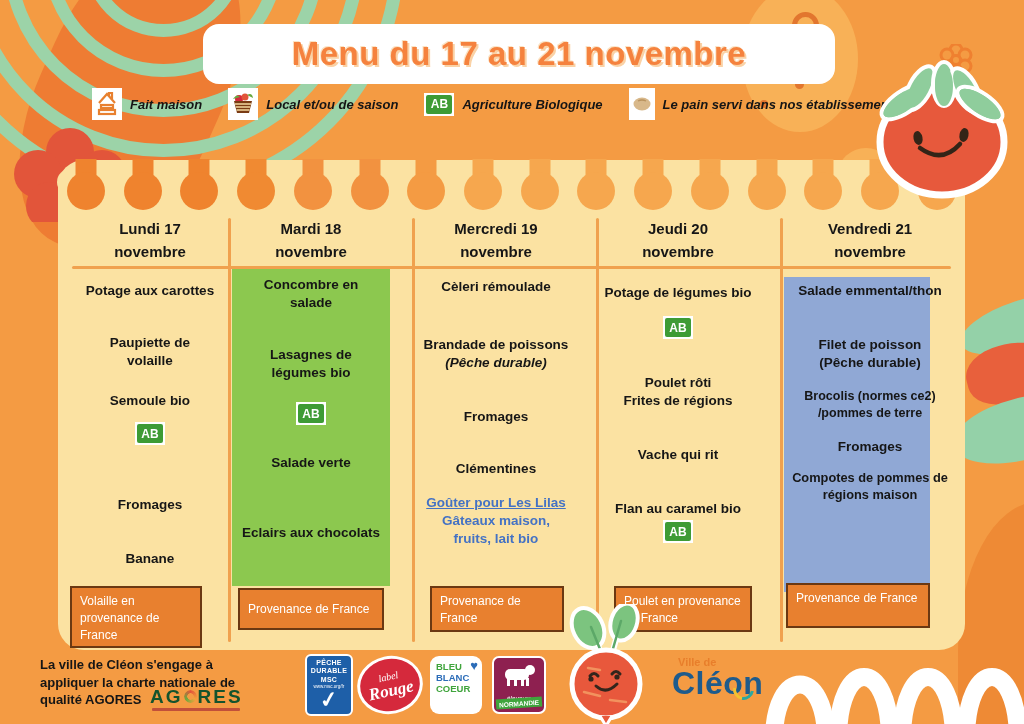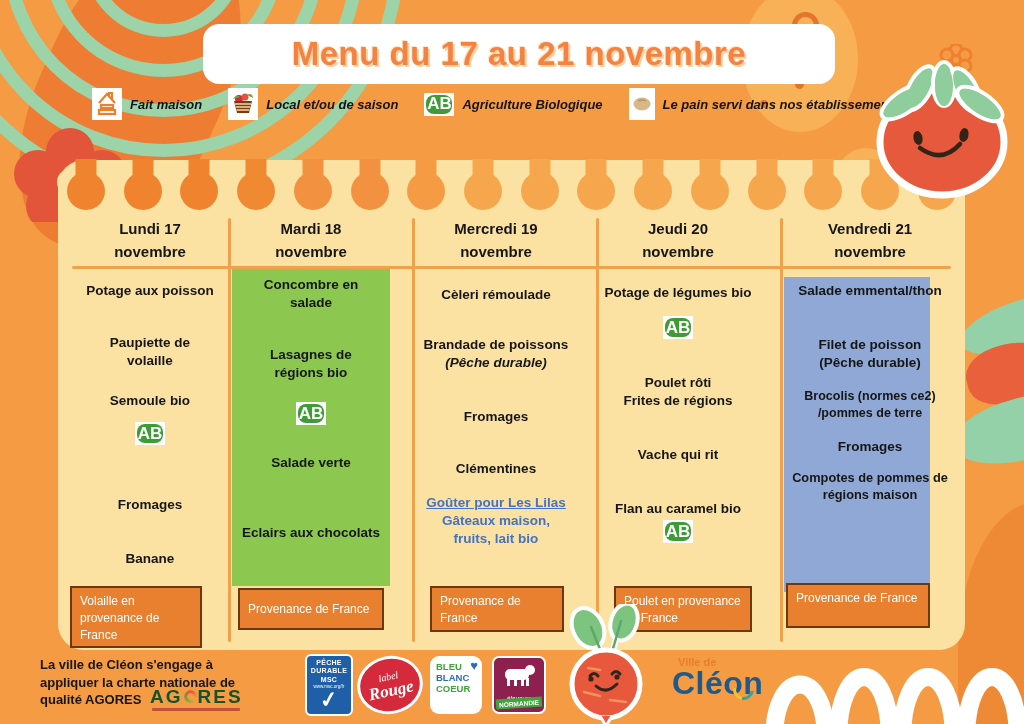--- a/index.html
+++ b/index.html
@@ -25,22 +25,22 @@
   .banner span{font-size:33px;font-weight:800;color:#F5823E;letter-spacing:.5px;
           text-shadow:2px 2px 0 #FAD2A6,-1px -1px 0 #FBE3C4;}
 
   
   .legend{left:92px;top:86px;height:36px;display:flex;align-items:center;}
   .leg-item{display:flex;align-items:center;margin-right:26px;}
   .leg-label{font-size:13px;font-weight:700;font-style:italic;color:#151515;margin-left:8px;white-space:nowrap;}
   .icon-box{width:30px;height:32px;background:#fff;display:flex;align-items:center;justify-content:center;}
 
   .ab-badge{background:#fff;padding:2px 2px 2px 2px;display:inline-block;}
-  .ab-inner{width:26px;height:19px;background:#3E9B35;color:#fff;font-weight:700;font-size:17px;
-            display:flex;align-items:center;justify-content:center;border-radius:8px;}
+  .ab-inner{width:26px;height:19px;background:#3E9B35;color:#fff;font-weight:700;font-size:12px;
+            display:flex;align-items:center;justify-content:center;border-radius:2px;}
   .ab-strip{margin-top:1px;height:4px;background:#3E9B35;border-radius:1px;}
 
   
   .panel{left:58px;top:160px;width:907px;height:490px;background:#FBE2A2;border-radius:26px;}
   .scallops{position:absolute;top:-1px;left:8px;right:8px;height:52px;display:flex;justify-content:space-between;}
   .drop{position:relative;width:40px;height:52px;}
   .drop::before{content:"";position:absolute;top:0;left:50%;transform:translateX(-50%);
                 width:21px;height:22px;background:var(--c);}
   .drop::after{content:"";position:absolute;top:13px;left:50%;transform:translateX(-50%);
                width:38px;height:38px;border-radius:50%;background:var(--c);}
@@ -222,50 +222,50 @@
     <div class="vline" style="left:354px;"></div>
     <div class="vline" style="left:538px;"></div>
     <div class="vline" style="left:722px;"></div>
     <div class="hline"></div>
 
     <div class="col" style="left:12px;width:160px;">
       <div class="day-head">
         <div>Lundi 17</div>
           <div>novembre</div>
       </div>
-      <div class="mi" style="top:122px;">Potage aux poisson</div>
+      <div class="mi" style="top:122px;">Potage aux carottes</div>
       <div class="mi" style="top:174px;padding:0 22px;box-sizing:border-box;">Paupiette de volaille</div>
       <div class="mi" style="top:232px;">Semoule bio</div>
       <div class="ab-on-menu" style="top:262px;">
         <span class="ab-badge"><span class="ab-inner">AB</span><span class="ab-strip"></span></span>
       </div>
       <div class="mi" style="top:336px;">Fromages</div>
       <div class="mi" style="top:390px;">Banane</div>
     </div>
 
     <div class="col" style="left:174px;width:158px;">
       <div class="day-head">
         <div>Mardi 18</div>
           <div>novembre</div>
       </div>
       <div class="mi" style="top:116px;padding:0 18px;box-sizing:border-box;">Concombre en salade</div>
-      <div class="mi" style="top:186px;padding:0 16px;box-sizing:border-box;">Lasagnes de régions bio</div>
+      <div class="mi" style="top:186px;padding:0 16px;box-sizing:border-box;">Lasagnes de légumes bio</div>
       <div class="ab-on-menu" style="top:242px;">
         <span class="ab-badge"><span class="ab-inner">AB</span><span class="ab-strip"></span></span>
       </div>
       <div class="mi" style="top:294px;">Salade verte</div>
       <div class="mi" style="top:364px;">Eclairs aux chocolats</div>
     </div>
 
     <div class="col" style="left:350px;width:176px;">
       <div class="day-head">
         <div>Mercredi 19</div>
           <div>novembre</div>
       </div>
-      <div class="mi" style="top:126px;">Cèleri rémoulade</div>
+      <div class="mi" style="top:118px;">Cèleri rémoulade</div>
       <div class="mi" style="top:176px;">Brandade de poissons</div>
       <div class="mi it" style="top:194px;">(Pêche durable)</div>
       <div class="mi" style="top:248px;">Fromages</div>
       <div class="mi" style="top:300px;">Clémentines</div>
       <div class="mi gouter" style="top:334px;">
         <div class="u">Goûter pour Les Lilas</div>
         <div>Gâteaux maison,</div>
         <div>fruits, lait bio</div>
       </div>
     </div>

